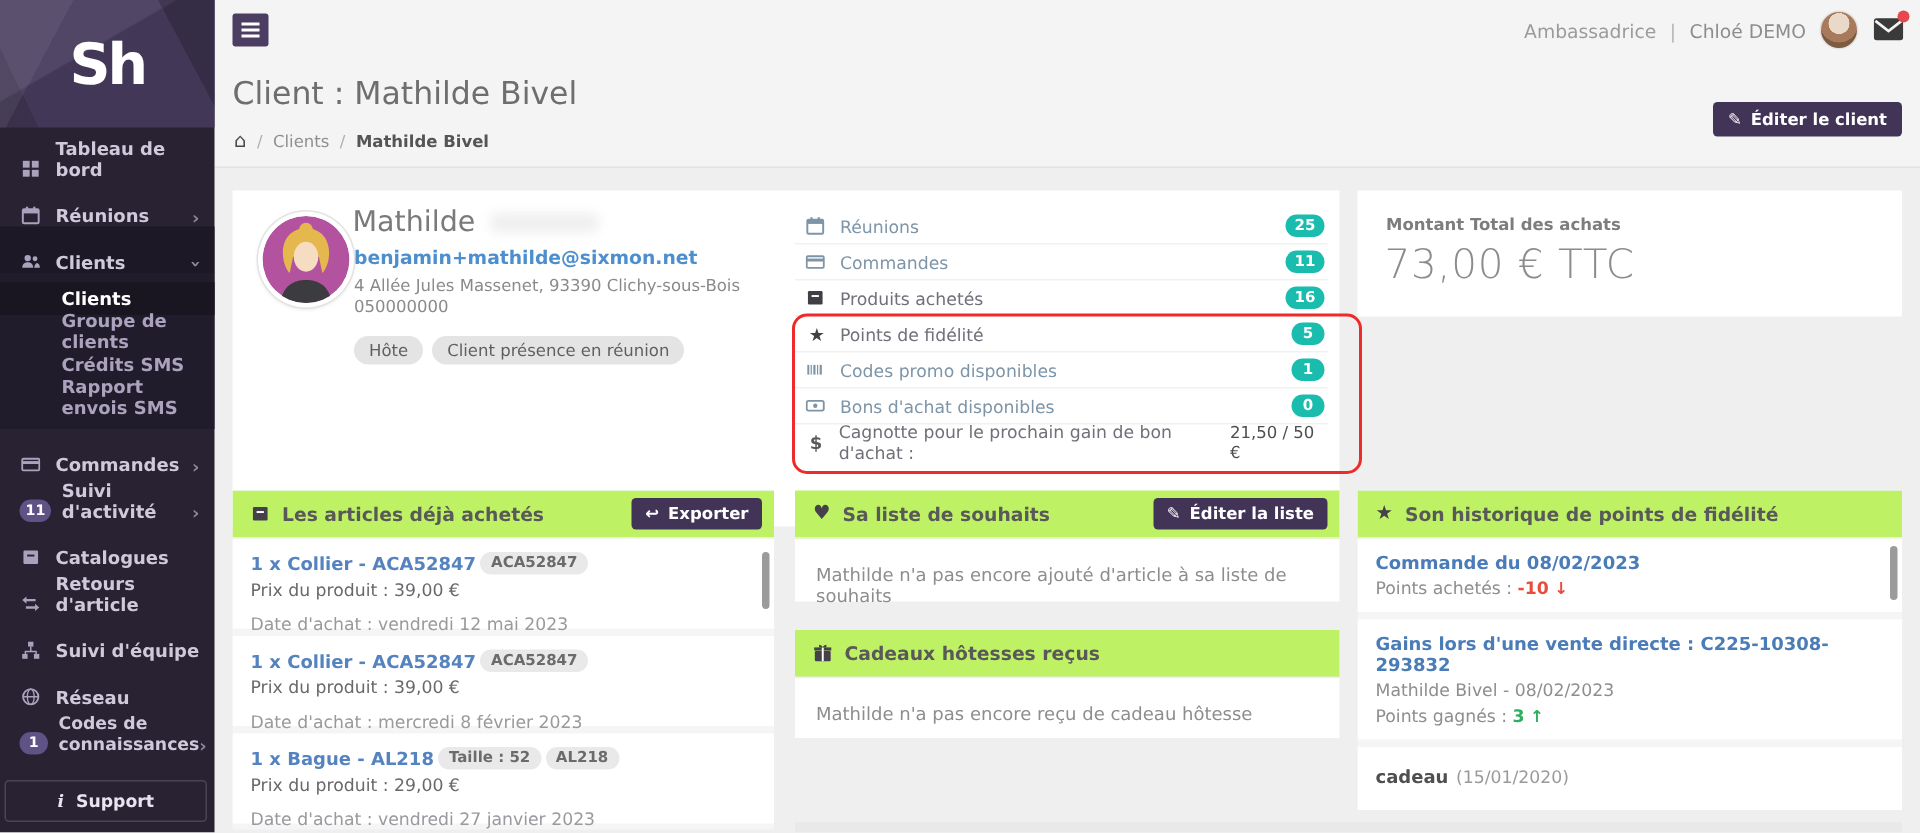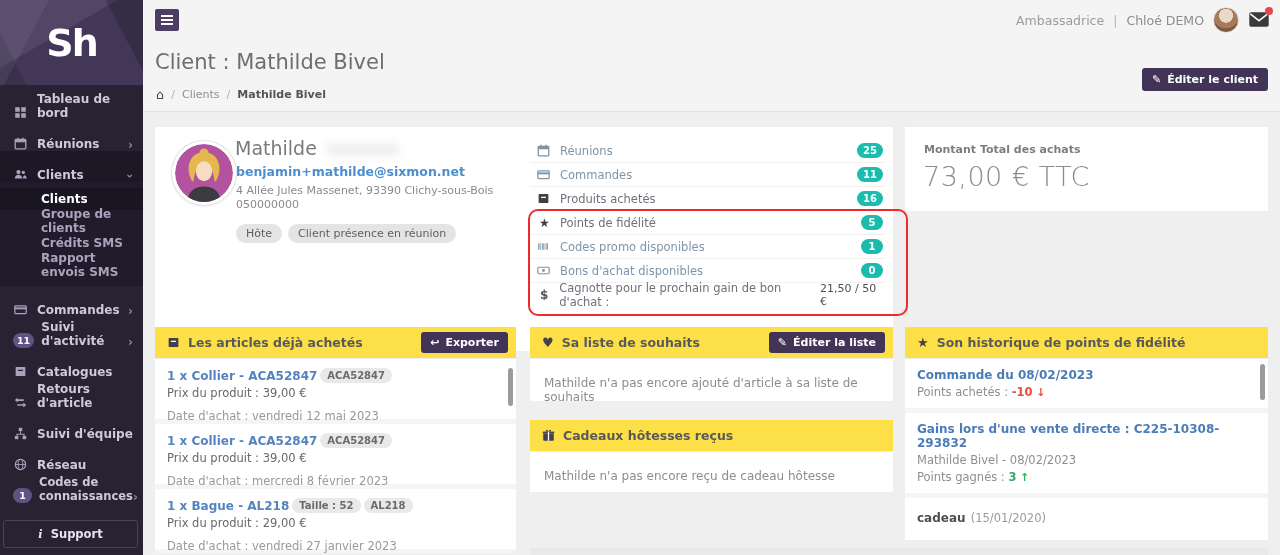--- a/index.html
+++ b/index.html
@@ -96,21 +96,21 @@
   .cagnotte-val { margin-left:auto; font-size:11px; font-weight:normal; color:#4f4f4f; }
   .red-annotation { position:absolute; left:385px; top:97px; width:380px; height:107px;
     border:2px solid #ee2b2b; border-radius:10px; z-index:4; pointer-events:none; }
 
   
   .card-b { left:762px; top:15px; width:363px; height:84px; }
   .total-label { position:absolute; left:19px; top:16px; font-size:11px; font-weight:bold; color:#7d7d7d; }
   .total-value { position:absolute; left:18px; top:34px; font-size:27px; font-weight:300; color:#8c8c8c; letter-spacing:.5px; }
 
   
-  .panel-head { height:32px; background:#fde047; border-bottom:1px solid #ececec; display:flex; align-items:center; padding:0 8px 0 12px; gap:8px; }
+  .panel-head { height:32px; background:#bef264; border-bottom:1px solid #ececec; display:flex; align-items:center; padding:0 8px 0 12px; gap:8px; }
   .ph-icon { color:#45404a; font-size:13px; line-height:1; display:inline-flex; }
   .ph-icon svg { width:13px; height:13px; fill:currentColor; }
   .ph-title { font-size:12.5px; font-weight:600; color:#595959; }
   .panel-head .btn-purple { margin-left:auto; padding:4px 9px; }
 
   .card-c { left:12px; top:215px; width:361px; height:226px; background:#f5f5f5; overflow:hidden; }
   .article-item { background:#fff; margin-bottom:5px; padding:9px 12px 10px 12px; height:60px; }
   .a-line1 { display:flex; align-items:center; gap:3px; }
   .a-title { font-size:12px; font-weight:bold; color:#5583bf; cursor:pointer; white-space:nowrap; }
   .a-badge { background:#e9e9e9; color:#6b6b6b; font-size:10px; font-weight:bold; border-radius:8px; padding:2px 7px; white-space:nowrap; }

